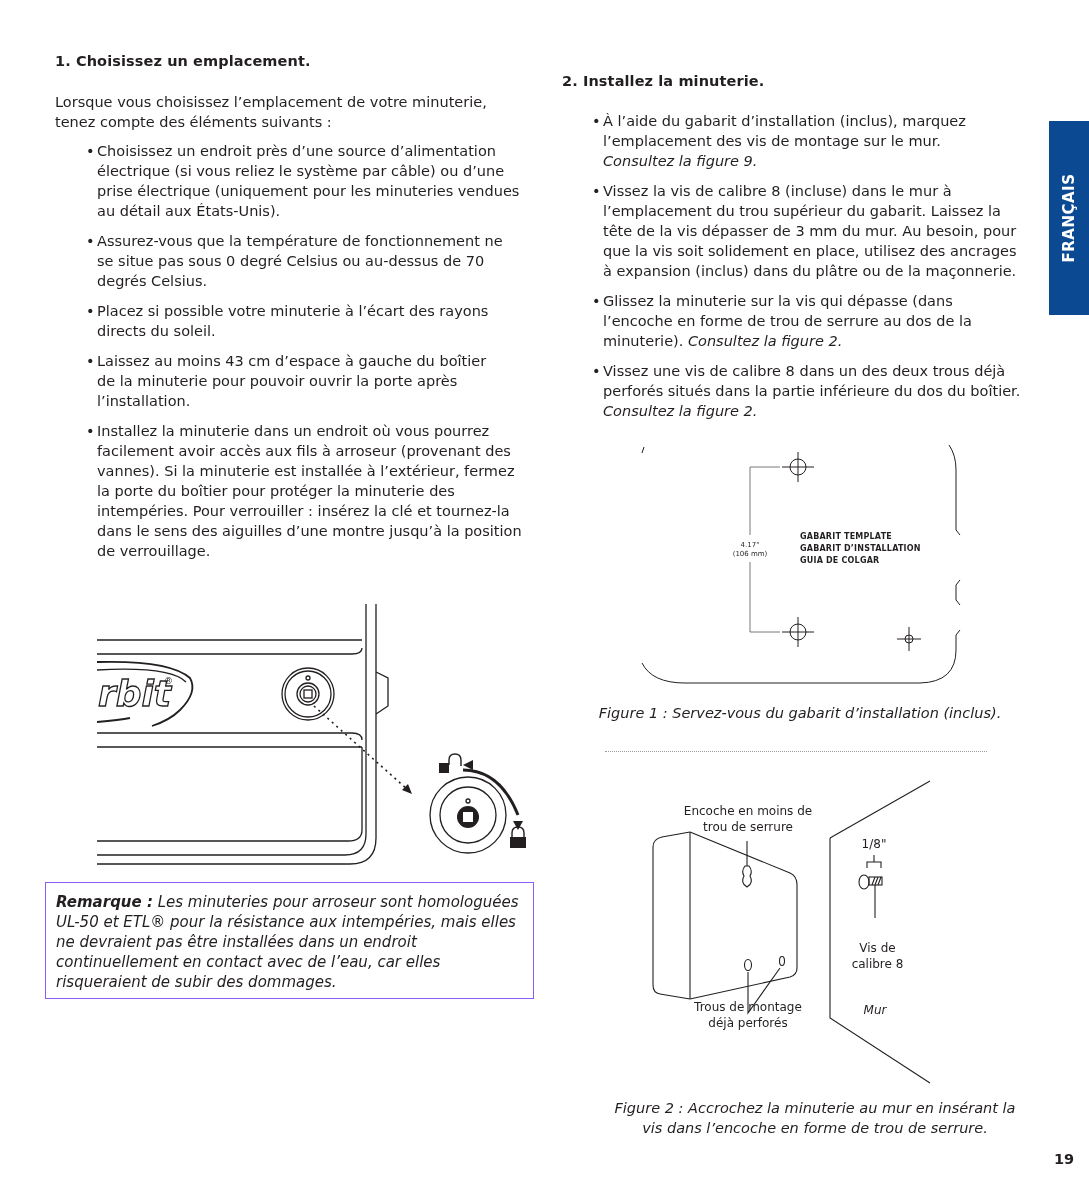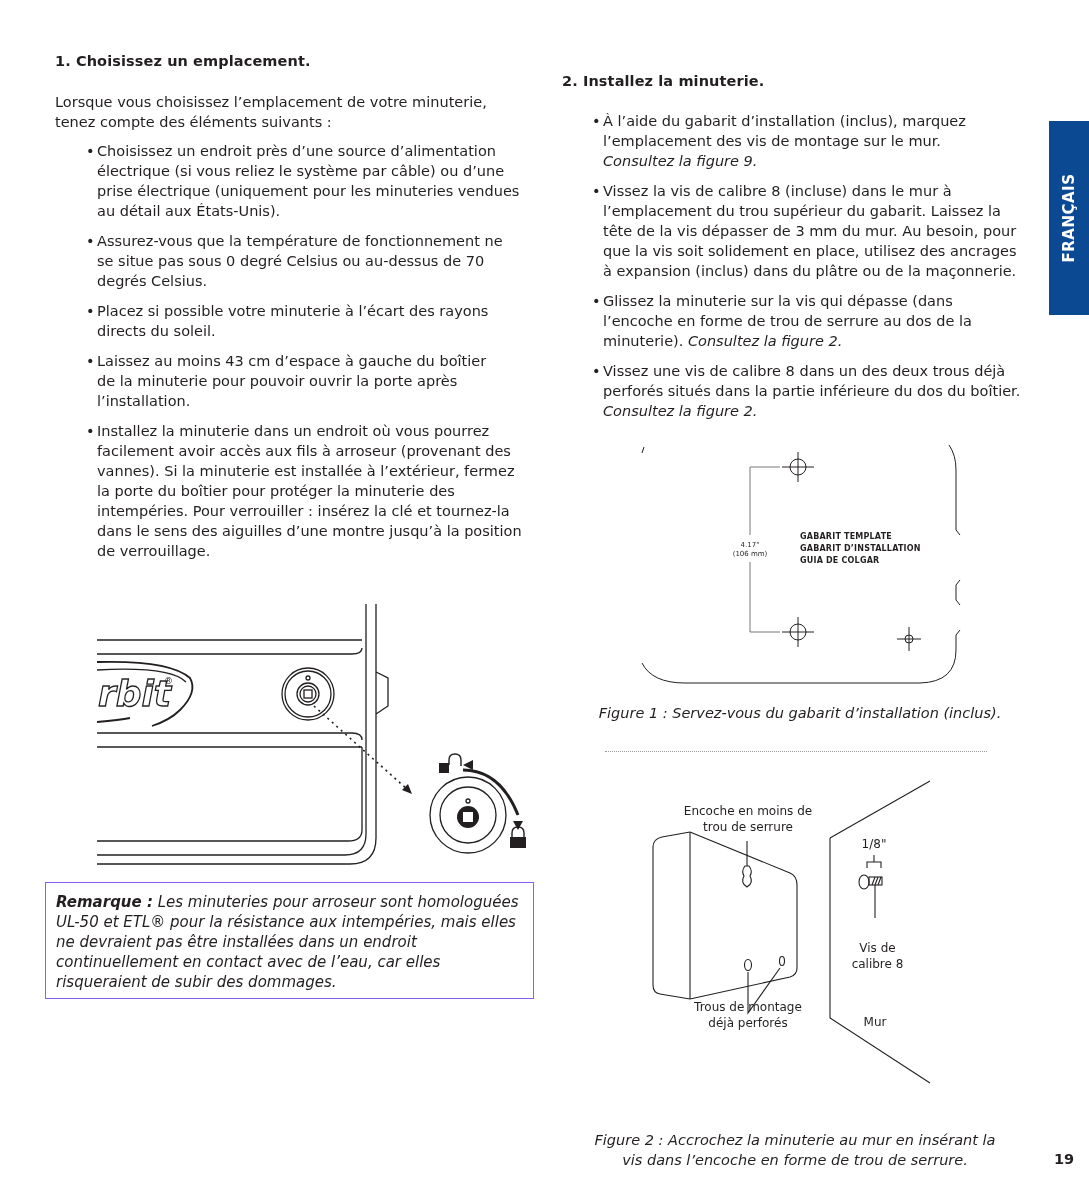--- a/index.html
+++ b/index.html
@@ -193,21 +193,21 @@
   </div>
   <div class="abs fig-label" style="left:214px; top:61px; width:40px;">1/8"</div>
   <div class="abs fig-label" style="left:200px; top:138px; width:75px;margin-top:27px;">
     <div>Vis de</div>
     <div>calibre 8</div>
   </div>
   <div class="abs fig-label" style="left:48px; top:224px; width:120px;">
     <div>Trous de montage</div>
     <div>déjà perforés</div>
   </div>
-  <div class="abs fig-label" style="left:215px; top:239px; width:40px;">Mur</div>
-</div>
-
-<div class="abs caption" style="left:580px; top:1098px; width:430px;margin-top:32px;">
+  <div class="abs fig-label" style="left:215px; top:227px; width:40px;font-style:italic;">Mur</div>
+</div>
+
+<div class="abs caption" style="left:600px; top:1098px; width:430px;">
   <div>Figure 2 : Accrochez la minuterie au mur en insérant la</div>
   <div>vis dans l’encoche en forme de trou de serrure.</div>
 </div>
 
 <div class="abs page-num" style="left:1010px; top:1151px;margin-left:44px;">19</div>
 
 </body></html>

